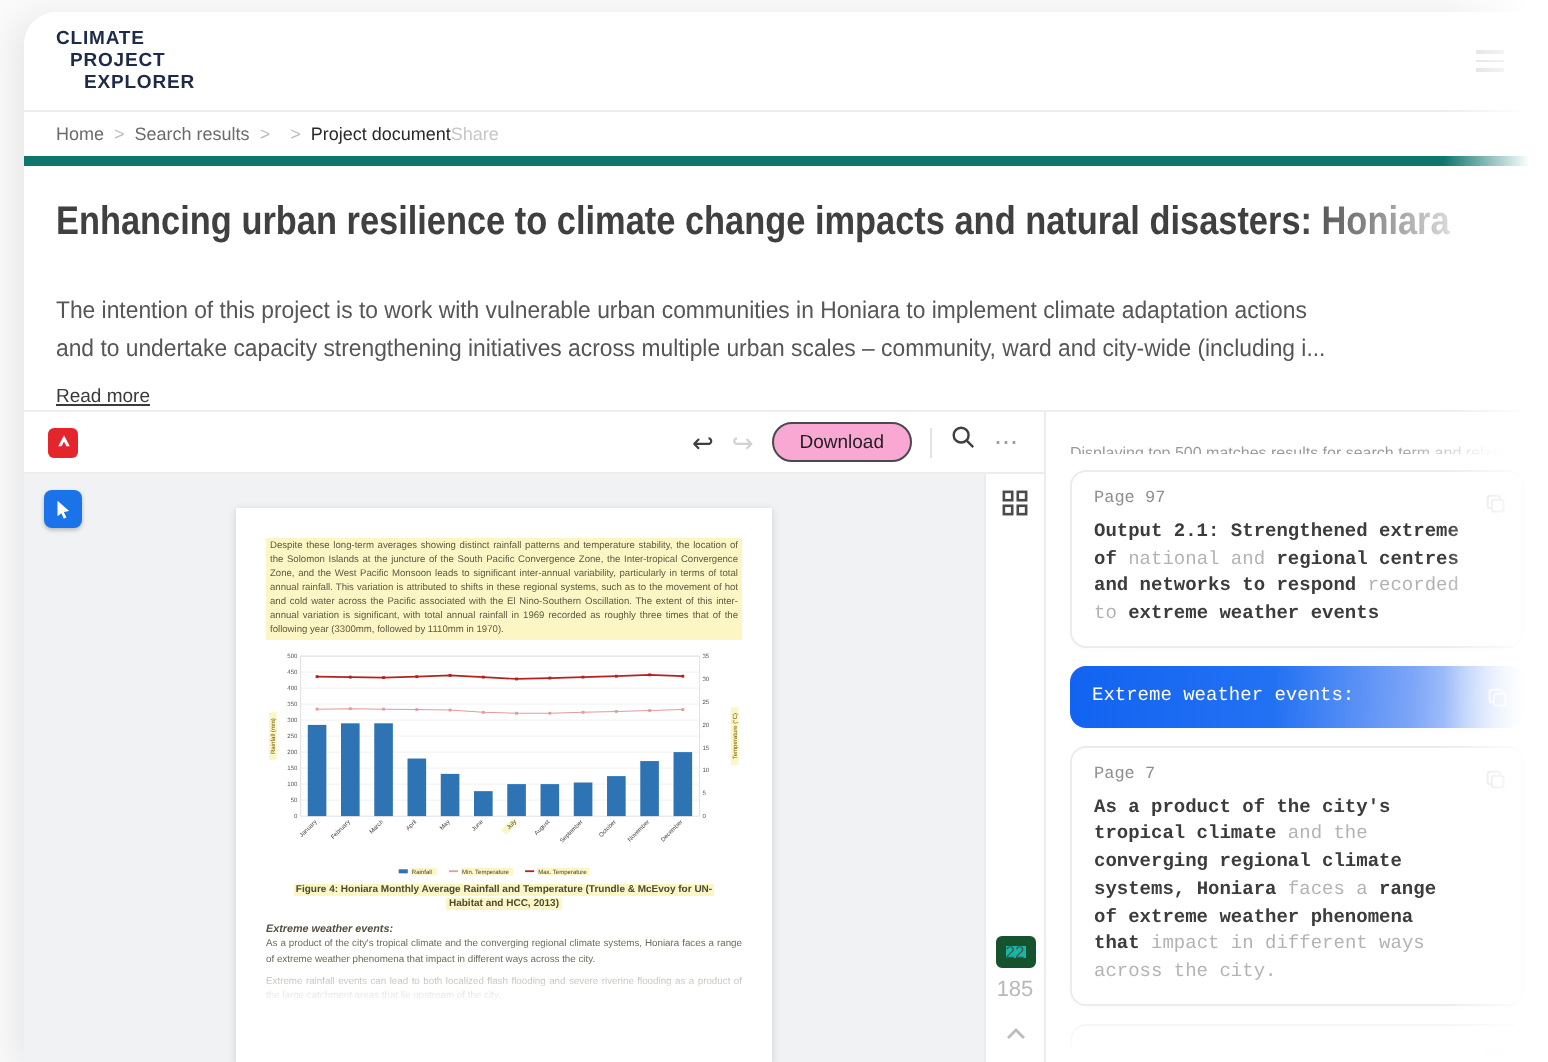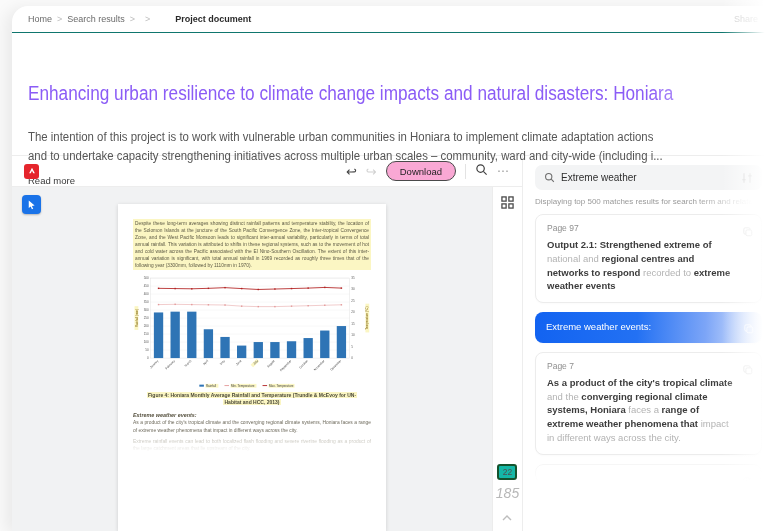--- a/index.html
+++ b/index.html
@@ -15,37 +15,37 @@
   .hdr { height:50px; border-bottom:1px solid #ededed; display:flex; align-items:center;
     justify-content:space-between; padding:0 22px 0 16px; }
   .logo { display:flex; flex-direction:column; font-weight:bold; font-size:9.5px;
     line-height:11px; letter-spacing:.4px; color:var(--navy); }
   .logo span:nth-child(2){ padding-left:7px; }
   .logo span:nth-child(3){ padding-left:14px; }
   .hamburger { display:flex; flex-direction:column; gap:2.5px; cursor:pointer; }
   .hamburger i { display:block; width:14px; height:1.8px; background:#d8d8d8; }
 
   
-  .crumbs { height:27px; border-bottom:1px solid #0f766e; display:flex; align-items:center;
-    justify-content:space-between; padding:0 16px; font-size:9px; color:#6b6b6b; }
+  .crumbs { height:27px; border-bottom:5px solid #0f766e; display:flex; align-items:center;
+    justify-content:flex-start; padding:0 16px; font-size:9px; color:#6b6b6b; }
   .crumbs .trail { display:flex; align-items:center; white-space:nowrap; }
   .crumbs .sep { margin:0 5px; color:#bdbdbd; }
-  .crumbs .current { font-weight:bold; color:#2a2a2a;margin-left:20px; }
+  .crumbs .current { font-weight:normal; color:#2a2a2a; }
   .share { color:#c7c7c7; font-size:9px; }
 
   
   .title-block { height:122px; padding:17px 16px 0; }
-  .page-title { font-size:20px; font-weight:normal; color:#8b5cf6; white-space:nowrap;
+  .page-title { font-size:20px; font-weight:bold; color:#404040; white-space:nowrap;
     overflow:hidden; -webkit-mask-image:linear-gradient(90deg,#000 85%,transparent 98%);
-    mask-image:linear-gradient(90deg,#000 85%,transparent 98%);margin-top:32px; }
+    mask-image:linear-gradient(90deg,#000 85%,transparent 98%); }
   .page-title span{ display:inline-block; transform:scaleX(.86); transform-origin:left center; }
   .desc { margin-top:23px; font-size:12px; line-height:1.6; color:#565656; }
   .desc span { display:block; white-space:nowrap; transform:scaleX(.95); transform-origin:left center; }
   .read-more { display:inline-block; margin-top:9px; font-size:9.5px; color:#3a3a3a;
-    cursor:pointer; }
+    text-decoration:underline; cursor:pointer; }
 
   
   .workspace { flex:1; display:flex; border-top:1px solid #ededed; min-height:0; }
   .pdf-pane { width:510px; display:flex; flex-direction:column; min-width:0; }
   .pdf-toolbar { height:31px; display:flex; align-items:center; padding:0 12px;
     border-bottom:1px solid #ededed; }
   .pdf-logo { width:15px; height:15px; border-radius:3px; background:var(--pdf-red);
     display:flex; align-items:center; justify-content:center; }
   .tb-right { margin-left:auto; display:flex; align-items:center; gap:9px; }
   .tb-ico { font-size:13px; line-height:1; color:#3f3f3f; cursor:pointer; }
@@ -72,40 +72,40 @@
   .fade-para { margin-top:4px; font-size:4.9px; line-height:1.5; text-align:justify; color:#a9a598;
     -webkit-mask-image:linear-gradient(180deg,rgba(0,0,0,.75),transparent 95%);
     mask-image:linear-gradient(180deg,rgba(0,0,0,.75),transparent 95%); }
   #figure-chart-mount { margin-top:4px; }
 
   .pdf-rail { width:30px; background:#fff; border-left:1px solid #ececec; position:relative;
     display:flex; flex-direction:column; align-items:center; }
   .grid-ico { margin-top:8px; cursor:pointer; }
   .page-indicator { position:absolute; bottom:6px; display:flex; flex-direction:column;
     align-items:center; }
-  .cur-page { width:20px; height:16px; border:2px solid #14532d; border-radius:3px;
+  .cur-page { width:20px; height:16px; border:5px solid #14532d; border-radius:3px;
     font-size:8.5px; color:#4f4f4f; display:flex; align-items:center; justify-content:center;
     background:#14b8a6; }
-  .total-pages { margin-top:5px; font-size:14px; color:#b8b8b8;font-style:italic; }
+  .total-pages { margin-top:5px; font-size:11px; color:#b8b8b8; }
   .rail-chevron { margin-top:6px; cursor:pointer; }
 
   
   .sidebar { flex:1; border-left:1px solid #ededed; padding:9px 12px 0; display:flex;
     flex-direction:column; min-width:0; overflow:hidden; }
   .search-box { height:25px; background:#f3f4f5; border-radius:7px; display:flex;
     align-items:center; padding:0 9px; gap:6px; }
   .search-box input { flex:1; border:none; background:transparent; outline:none;
     font-size:10px; color:#2e2e2e; font-family:inherit; min-width:0; }
   .summary { margin-top:7px; font-size:8px; color:#9a9a9a; white-space:nowrap; overflow:hidden;
     -webkit-mask-image:linear-gradient(90deg,#000 70%,transparent 96%);
     mask-image:linear-gradient(90deg,#000 70%,transparent 96%); }
   .results { margin-top:8px; display:flex; flex-direction:column; gap:9px; }
   .result-card { position:relative; border:1px solid #ececec; border-radius:8px;
     background:#fff; padding:8px 26px 9px 11px; box-shadow:0 1px 2px rgba(0,0,0,.02);
-    cursor:pointer; }
+    cursor:pointer;font-family:Liberation Mono, monospace; }
   .card-head { font-size:8.5px; color:#8f8f8f; margin-bottom:5px; }
   .card-body { font-size:9.5px; line-height:1.45; }
   .seg-strong { color:#3c3c3c; font-weight:bold; }
   .seg-weak { color:#b3b3b3; }
   .copy-icon { position:absolute; top:8px; right:8px; color:#dedede; }
   .result-card.selected { border:none;
     background:linear-gradient(92deg,#1263f1 0%,#2371f3 45%,#7ca5f7 75%,#ecf2fe 100%); }
   .result-card.selected .card-head { color:rgba(255,255,255,.85); }
   .result-card.selected .seg-strong { color:#fff; font-weight:normal; }
   .result-card.selected .copy-icon { color:rgba(255,255,255,.75); }
@@ -114,20 +114,32 @@
 
   .right-fade { position:absolute; right:0; top:0; bottom:0; width:52px; pointer-events:none;
     z-index:40; background:linear-gradient(90deg,rgba(255,255,255,0),#fff 82%); }
 </style>
 </head>
 <body>
 
 <div class="stage">
   <div class="app-card">
 
+    <div class="hdr">
+      <div class="logo">
+        <span>CLIMATE</span>
+        <span>PROJECT</span>
+        <span>EXPLORER</span>
+      </div>
+      <div class="hamburger">
+          <i></i>
+          <i></i>
+          <i></i>
+        </div>
+    </div>
 
     <div class="crumbs">
       <div class="trail">
         <span>Home</span>
         <span class="sep">&gt;</span>
         <span>Search results</span>
         <span class="sep">&gt;</span>
         <span class="sep">&gt;</span>
         <span class="current">Project document</span>
       </div>
@@ -329,33 +341,20 @@
                 <svg width="10" height="6" viewBox="0 0 10 6" fill="none" stroke="#bdbdbd" stroke-width="1.4">
                     <polyline points="1,5 5,1 9,5"></polyline>
                   </svg>
               </span>
             </div>
           </div>
         </div>
       </div>
 
       <aside class="sidebar">
-        <div class="search-box">
-          <svg width="11" height="11" viewBox="0 0 14 14" fill="none" stroke="#6f6f6f" stroke-width="1.4">
-              <circle cx="6" cy="6" r="4"></circle>
-              <line x1="9.2" y1="9.2" x2="12.5" y2="12.5"></line>
-            </svg>
-          <input type="text" value="Extreme weather" style="">
-          <svg width="12" height="12" viewBox="0 0 14 14" fill="none" stroke="#cfcfcf" stroke-width="1.3">
-              <line x1="3.5" y1="1.5" x2="3.5" y2="12.5"></line>
-              <line x1="10.5" y1="1.5" x2="10.5" y2="12.5"></line>
-              <line x1="1.5" y1="9" x2="5.5" y2="9"></line>
-              <line x1="8.5" y1="4.5" x2="12.5" y2="4.5"></line>
-            </svg>
-        </div>
         <div class="summary">Displaying top 500 matches results for search term and related phrases</div>
         <div class="results" id="results-mount">
             <div class="result-card">
               <div class="card-head">Page 97</div>
               <span class="copy-icon"><svg width="10" height="10" viewBox="0 0 12 12" fill="none" stroke="currentColor" stroke-width="1.2">
                   <rect x="3.5" y="3.5" width="7" height="7" rx="1.5"></rect>
                   <path d="M8.5 3.5 V2.5 a1.5 1.5 0 0 0 -1.5 -1.5 H2.5 A1.5 1.5 0 0 0 1 2.5 v4.5 a1.5 1.5 0 0 0 1.5 1.5 h1"></path>
                 </svg></span>
               <p class="card-body"><span class="seg-strong">Output 2.1: Strengthened extreme of </span><span class="seg-weak">national and </span><span class="seg-strong">regional centres and networks to respond </span><span class="seg-weak">recorded to </span><span class="seg-strong">extreme weather events</span></p>
             </div>

